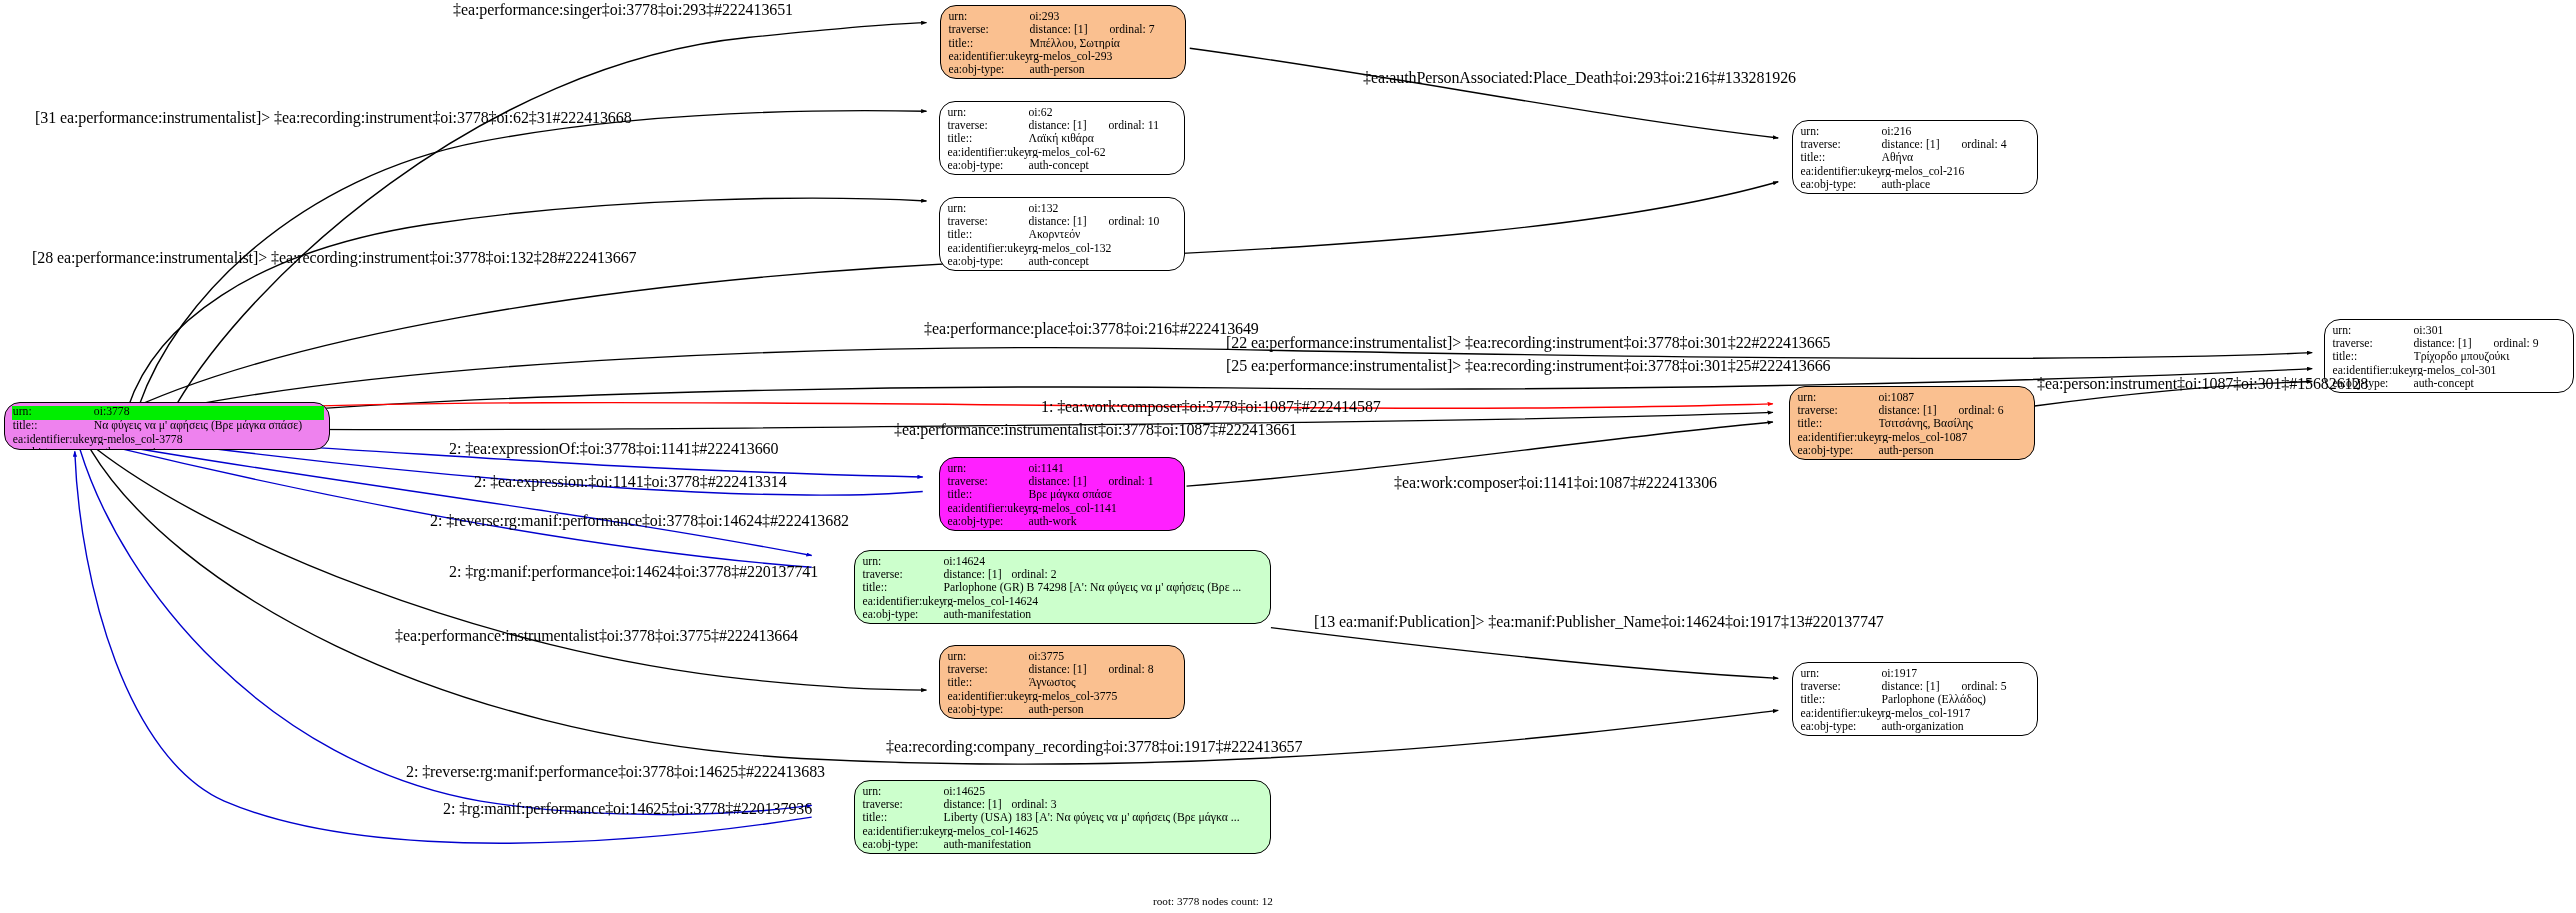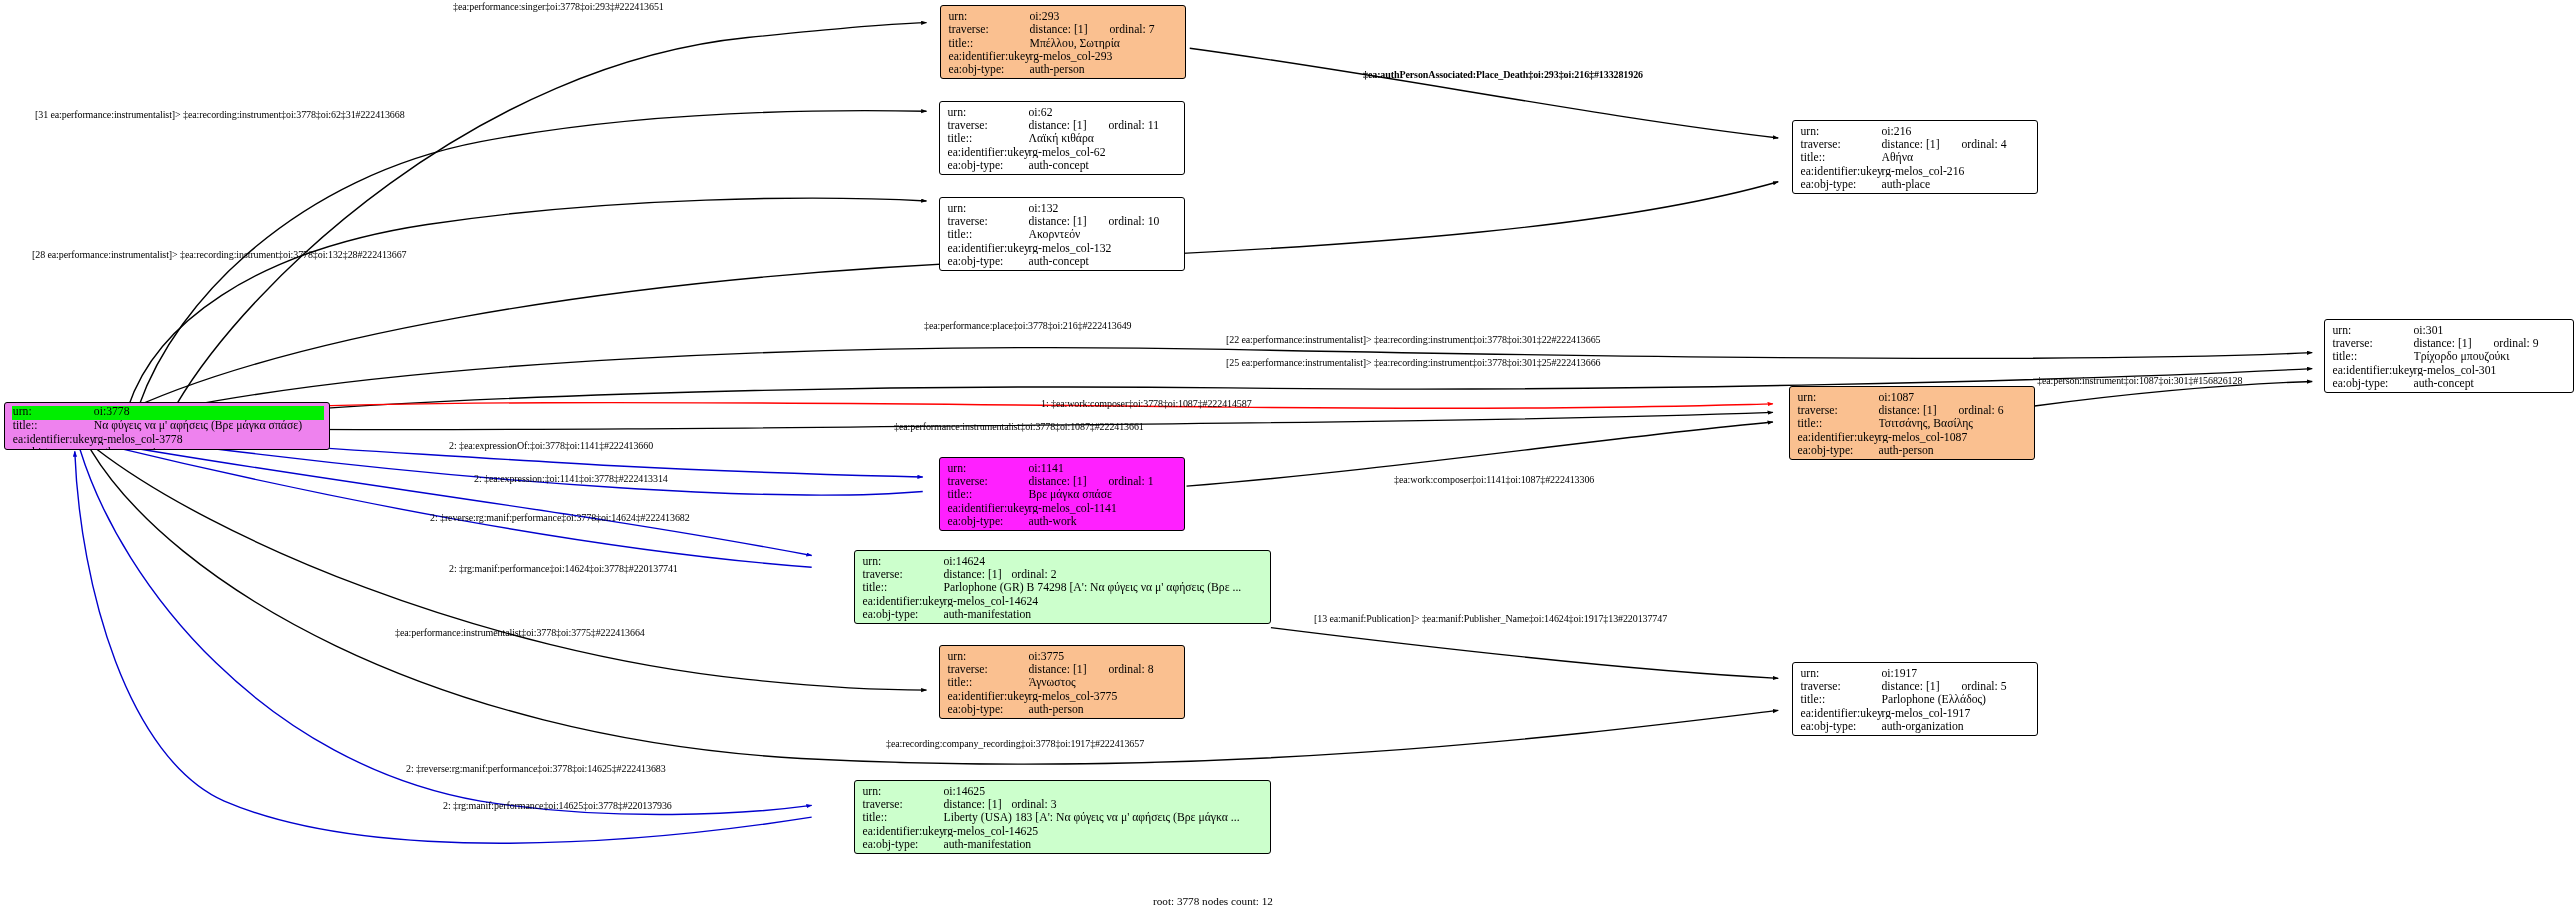--- a/index.html
+++ b/index.html
@@ -27,32 +27,32 @@
     fill: none;
     stroke-width: 2.6px;
   }
   .edge-black { stroke: #000000; }
   .edge-red   { stroke: #ff0000; }
   .edge-blue  { stroke: #0000cd; }
 
   .edge-label {
     position: absolute;
     font-family: "Liberation Serif", "DejaVu Serif", serif;
-    font-size: 10px;
+    font-size: 16px;
     color: #000000;
     white-space: nowrap;
     line-height: 1;
     letter-spacing: -0.1px;
   }
 
   .node {
     position: absolute;
     box-sizing: border-box;
     border: 1.3px solid #000000;
-    border-radius: 3px;
+    border-radius: 16px;
     background: #ffffff;
     padding: 4.8px 6.4px 4.8px 7.5px;
     font-size: 11.7px;
     line-height: 1.0;
     color: #000000;
     overflow: hidden;
   }
   .node.orange  { background: #fac090; }
   .node.green   { background: #ccffcc; }
   .node.magenta { background: #ff20ff; }
@@ -444,21 +444,21 @@
       <span class="k">ea:identifier:ukey</span>
       <span class="v">rg-melos_col-14625</span>
     </div>
     <div class="row">
       <span class="k">ea:obj-type:</span>
       <span class="v">auth-manifestation</span>
     </div>
   </div>
 
   <div class="edge-label" style="left:453px;  top:1.6px;">‡ea:performance:singer‡oi:3778‡oi:293‡#222413651</div>
-  <div class="edge-label" style="left:1363px; top:70px;font-weight:bold;">‡ea:authPersonAssociated:Place_Death‡oi:293‡oi:216‡#133281926</div>
+  <div class="edge-label" style="left:1363px; top:70px;">‡ea:authPersonAssociated:Place_Death‡oi:293‡oi:216‡#133281926</div>
   <div class="edge-label" style="left:35px;   top:110px;">[31 ea:performance:instrumentalist]&gt; ‡ea:recording:instrument‡oi:3778‡oi:62‡31#222413668</div>
   <div class="edge-label" style="left:32px;   top:210px;margin-top:40px;">[28 ea:performance:instrumentalist]&gt; ‡ea:recording:instrument‡oi:3778‡oi:132‡28#222413667</div>
   <div class="edge-label" style="left:924px; top:289px;margin-top:32px;">‡ea:performance:place‡oi:3778‡oi:216‡#222413649</div>
   <div class="edge-label" style="left:1226px; top:335px;">[22 ea:performance:instrumentalist]&gt; ‡ea:recording:instrument‡oi:3778‡oi:301‡22#222413665</div>
   <div class="edge-label" style="left:1226px; top:358px;">[25 ea:performance:instrumentalist]&gt; ‡ea:recording:instrument‡oi:3778‡oi:301‡25#222413666</div>
   <div class="edge-label" style="left:2037px; top:376px;">‡ea:person:instrument‡oi:1087‡oi:301‡#156826128</div>
   <div class="edge-label" style="left:1041px; top:399px;">1: ‡ea:work:composer‡oi:3778‡oi:1087‡#222414587</div>
   <div class="edge-label" style="left:894px; top:422px;">‡ea:performance:instrumentalist‡oi:3778‡oi:1087‡#222413661</div>
   <div class="edge-label" style="left:449px;  top:441px;">2: ‡ea:expressionOf:‡oi:3778‡oi:1141‡#222413660</div>
   <div class="edge-label" style="left:474px;  top:474px;font-family:Liberation Serif, serif;">2: ‡ea:expression:‡oi:1141‡oi:3778‡#222413314</div>

